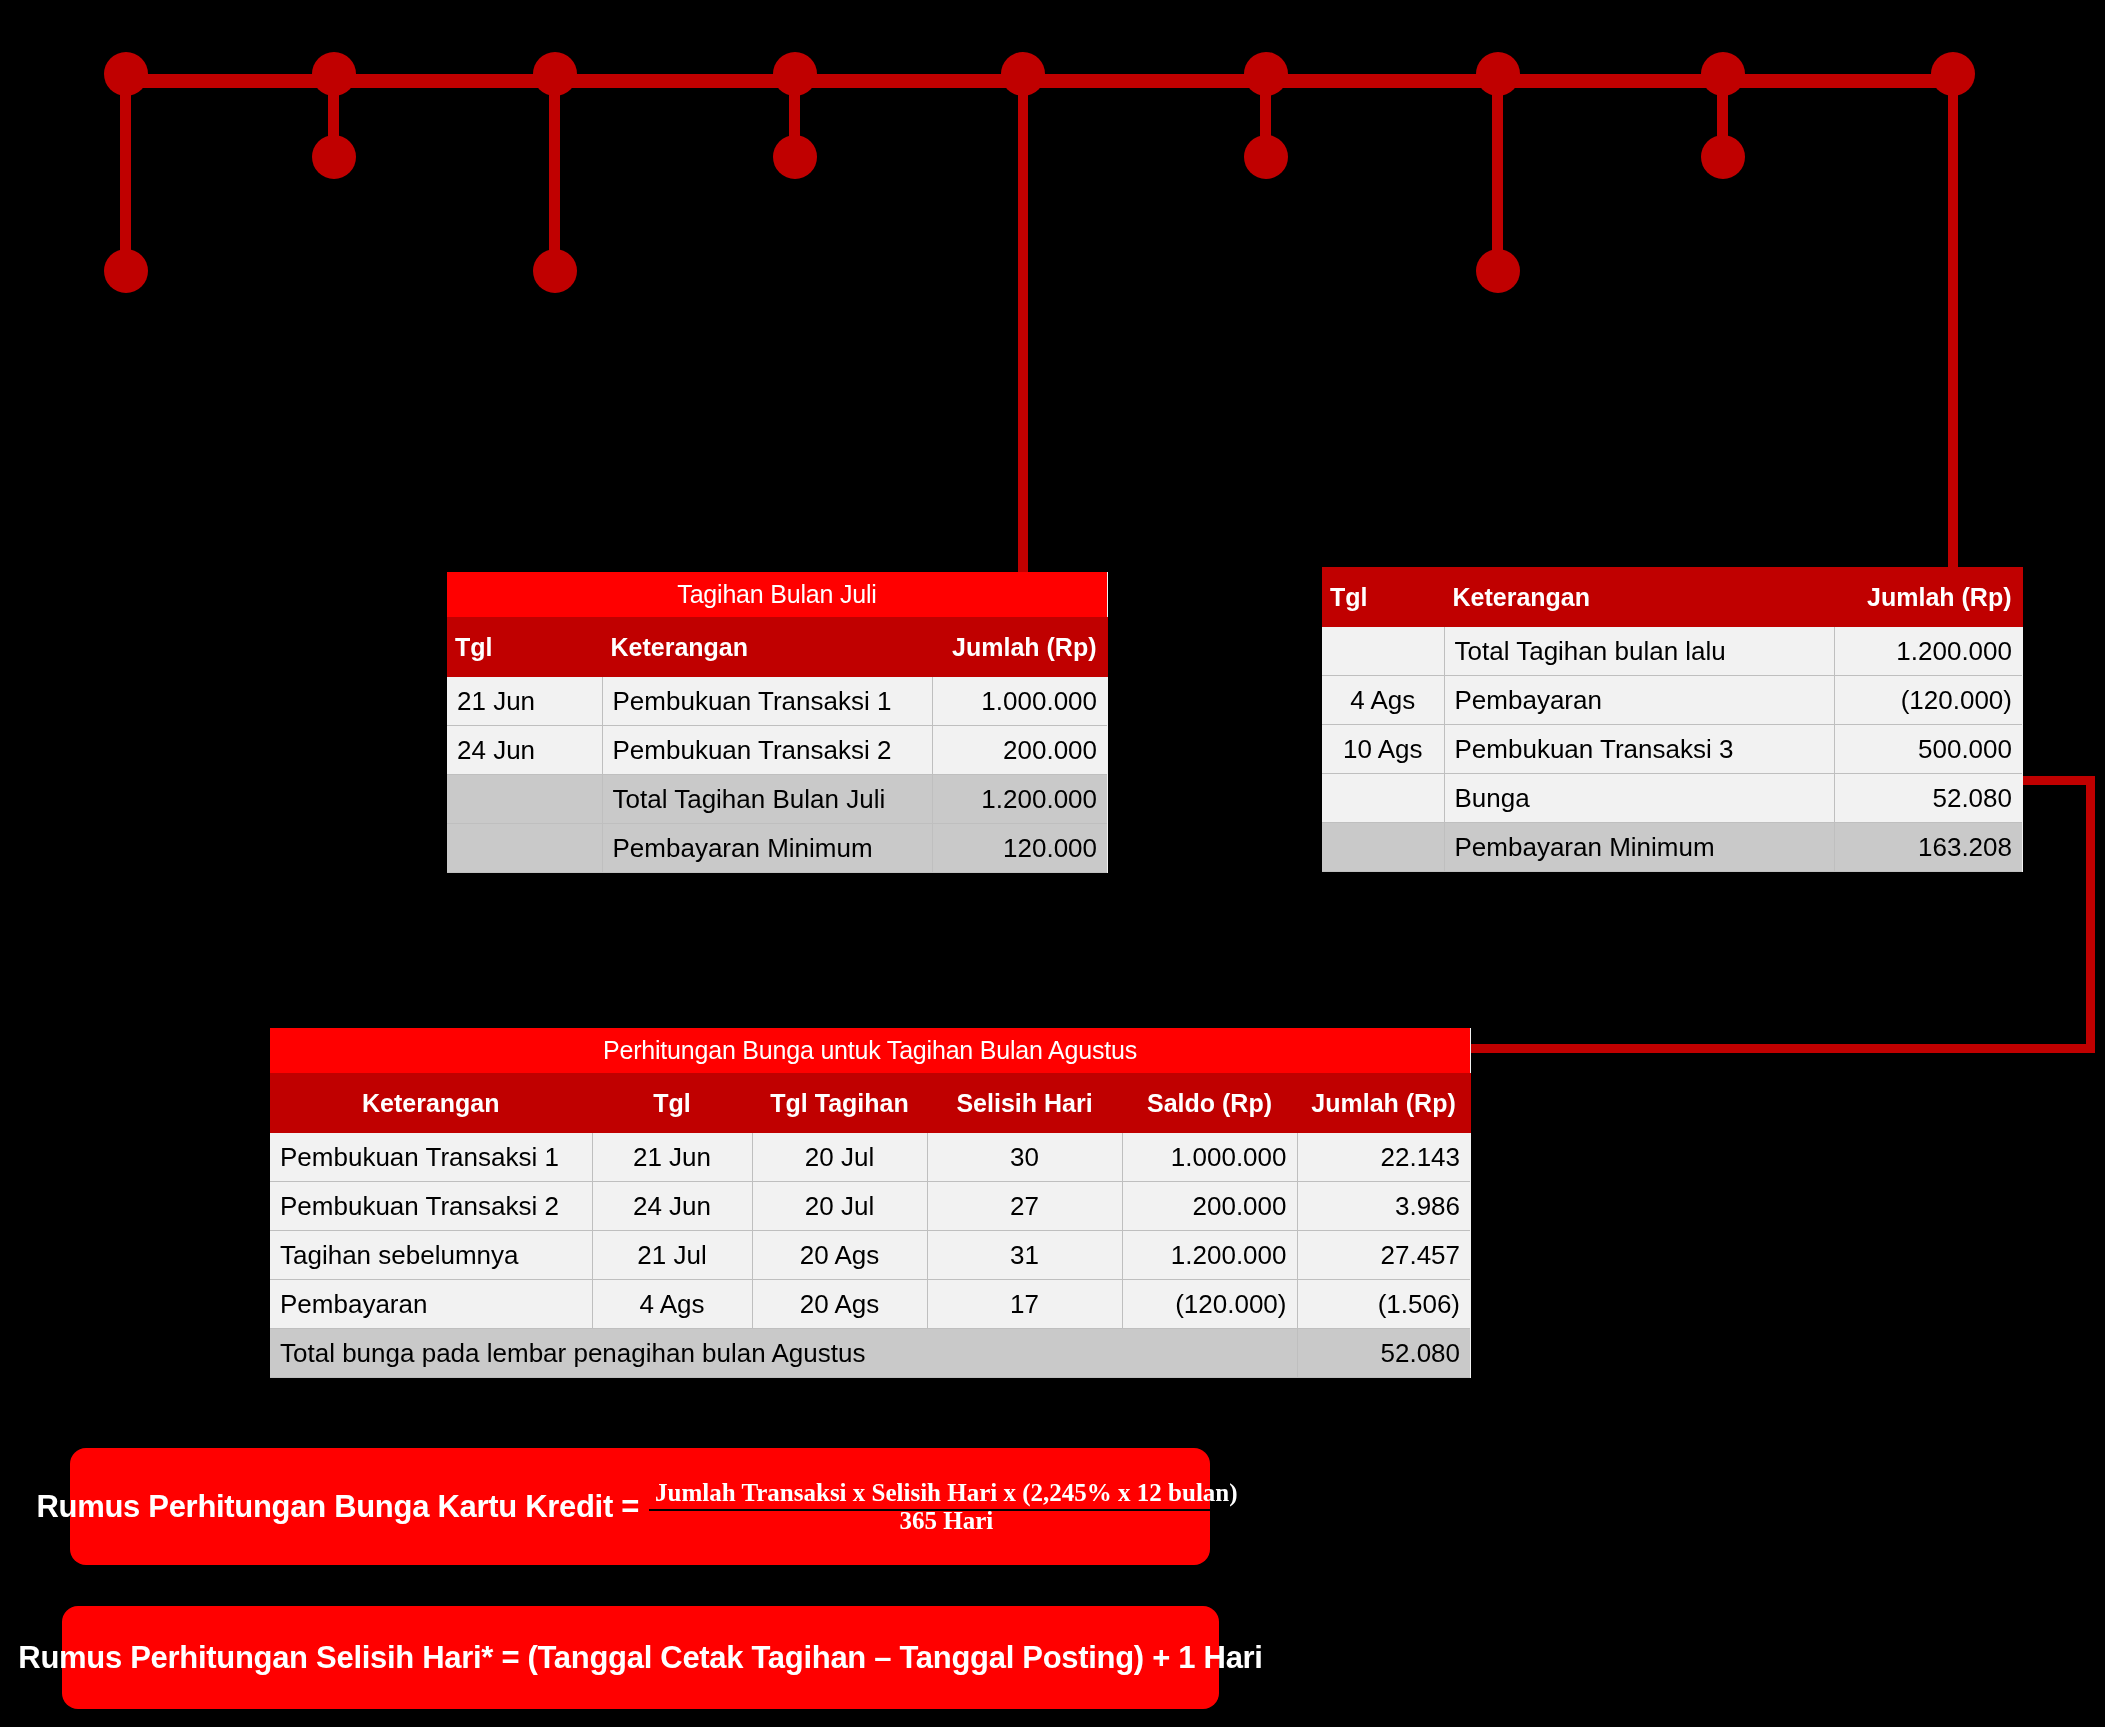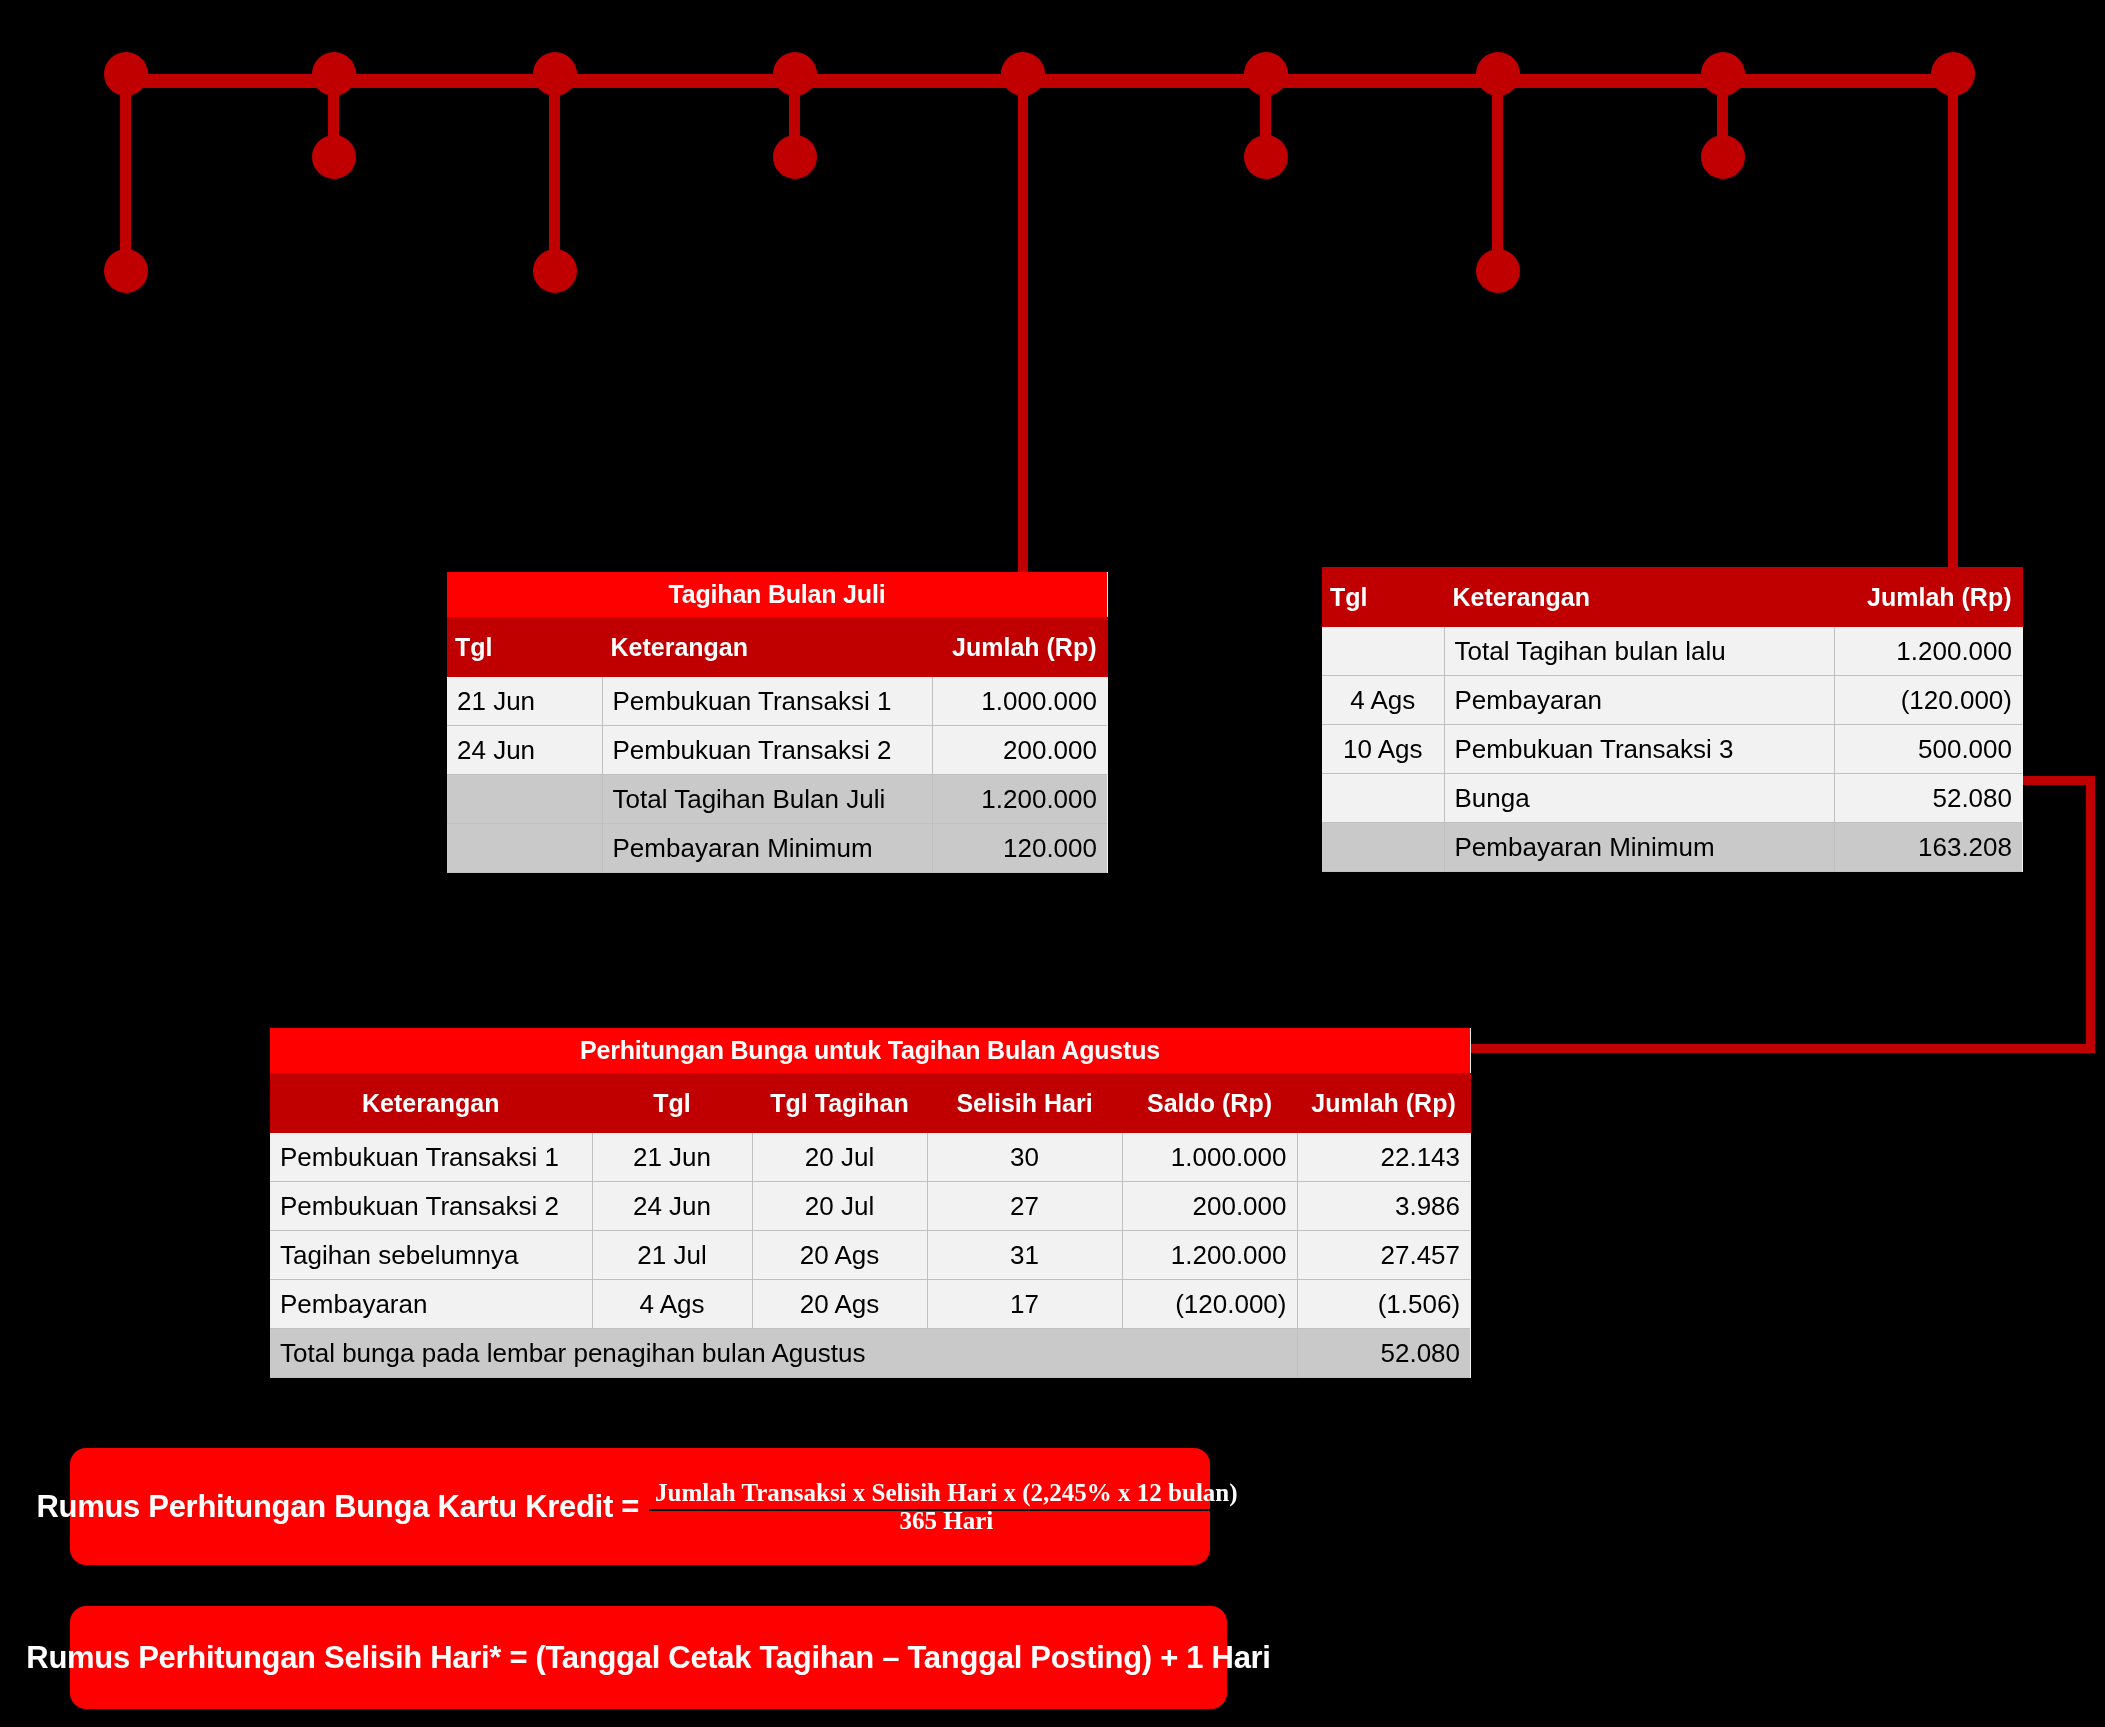--- a/index.html
+++ b/index.html
@@ -47,21 +47,21 @@
     table-layout: fixed;
     background: #F2F2F2;
   }
   .tbl td, .tbl th {
     padding: 0;
     margin: 0;
   }
   .tbl .title-bar {
     background: #FF0000;
     color: #FFFFFF;
-    font-weight: bold;
+    font-weight: normal;
     text-align: center;
     font-size: 25px;
     height: 45px;
     letter-spacing: -0.2px;
   }
   .tbl .hdr {
     background: #C00000;
     color: #FFFFFF;
     font-weight: bold;
     font-size: 25px;
@@ -316,17 +316,17 @@
   </table>
 
   <div class="fbox" style="left:70px; top:1448px; width:1140px; height:117px;">
     <span class="f-label">Rumus Perhitungan Bunga Kartu Kredit =</span>
     <span class="frac">
       <span class="num">Jumlah Transaksi x Selisih Hari x (2,245% x 12 bulan)</span>
       <span class="den">365 Hari</span>
     </span>
   </div>
 
-  <div class="fbox" style="left:70px; top:1606px; width:1157px; height:103px;align-items:center;">
+  <div class="fbox" style="left:62px; top:1606px; width:1157px; height:103px;align-items:center;">
     <span class="fbox2-text">Rumus Perhitungan Selisih Hari* = (Tanggal Cetak Tagihan – Tanggal Posting) + 1 Hari</span>
   </div>
 
 </div>
 
 </body></html>

